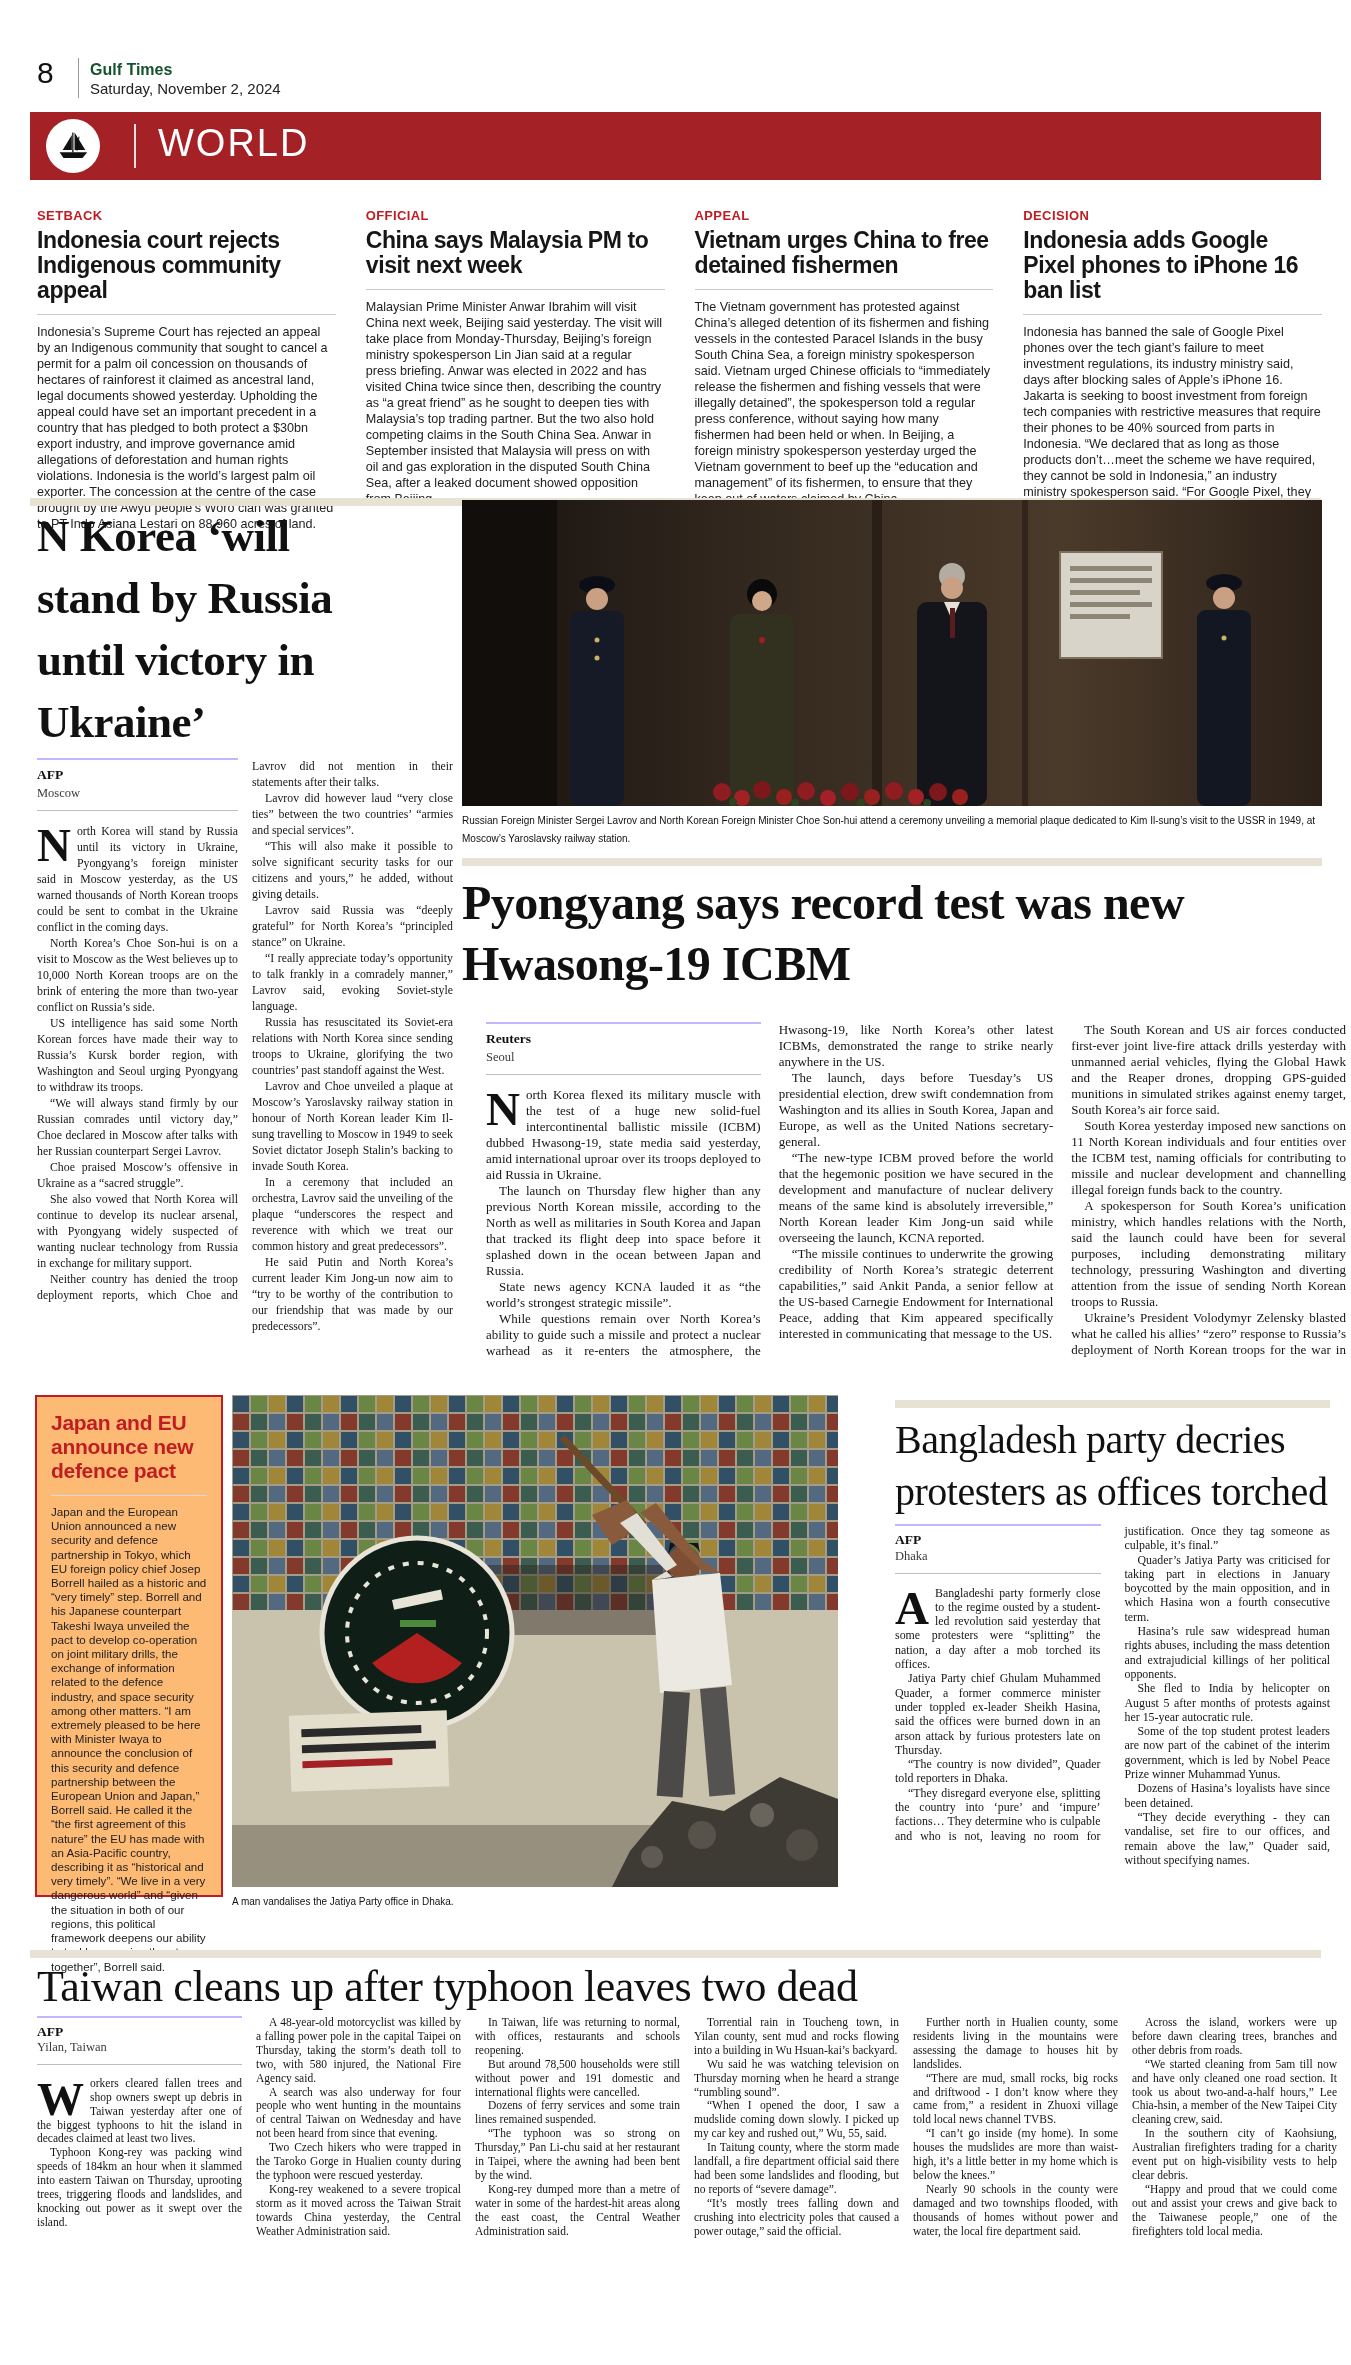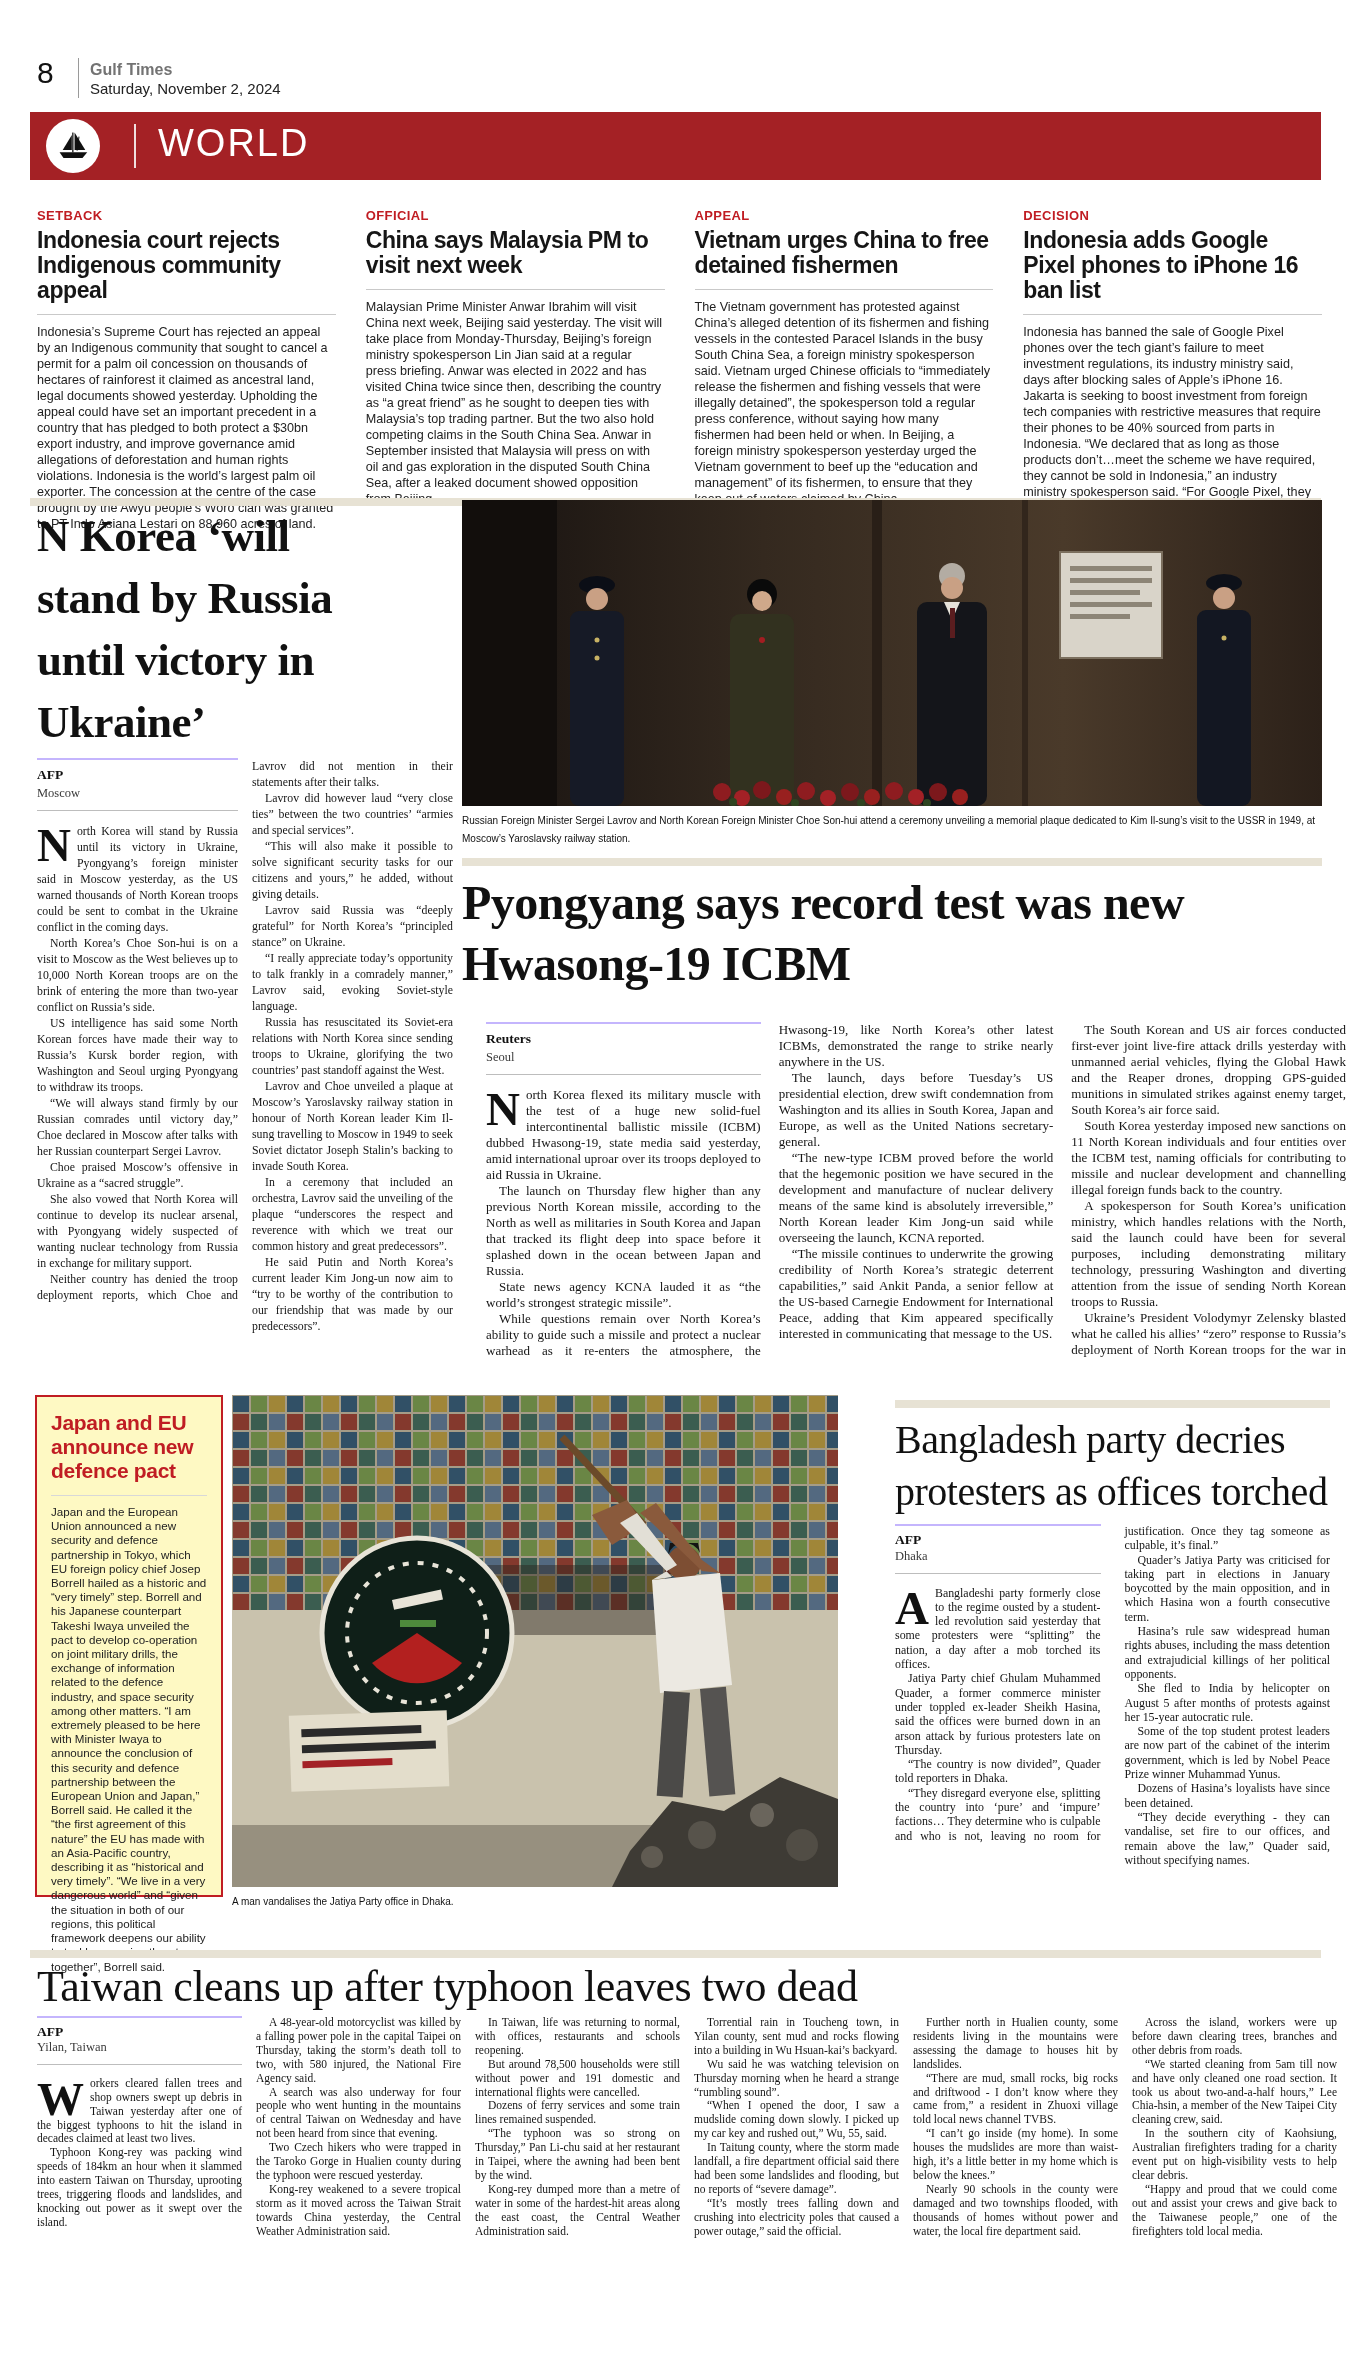--- a/index.html
+++ b/index.html
@@ -3,21 +3,21 @@
 <meta charset="utf-8">
 <style>
   html,body{margin:0;padding:0;background:#888;}
   .page{position:relative;width:1351px;height:2365px;background:#ffffff;
         font-family:"Liberation Sans",sans-serif;color:#111;overflow:hidden;}
   .abs{position:absolute;}
 
   
   .pagenum{font-size:30px;font-weight:400;color:#111;}
   .mast-divider{width:1px;background:#9a9a9a;}
-  .paper-name{font-size:16px;font-weight:700;color:#737373;line-height:19px;}
+  .paper-name{font-size:16px;font-weight:700;color:#14532d;line-height:19px;}
   .paper-date{font-size:15px;color:#222;line-height:19px;}
   .banner{background:#a42125;}
   .banner-circle{position:absolute;left:16px;top:7px;width:54px;height:54px;border-radius:50%;
                  background:#fff;display:flex;align-items:center;justify-content:center;}
   .banner-vline{position:absolute;left:104px;top:12px;width:2px;height:44px;background:rgba(255,255,255,.85);}
   .banner-title{position:absolute;left:128px;top:10px;font-size:38px;font-weight:300;
                 letter-spacing:2px;color:#fff;}
 
   
   .briefs{display:grid;grid-template-columns:repeat(4,1fr);column-gap:30px;}
@@ -48,21 +48,21 @@
   .paras > p:first-child::first-letter{float:left;font-family:"Liberation Serif",serif;
          font-weight:700;font-size:47px;line-height:38px;padding:3px 6px 0 0;color:#111;}
   .cols2nk{column-count:2;column-gap:14px;column-fill:balance;font-size:11.8px;line-height:16px;}
   .cols3py{column-count:3;column-gap:18px;column-fill:balance;font-size:13px;line-height:16px;}
   .cols2bd{column-count:2;column-gap:24px;column-fill:balance;font-size:11.9px;line-height:14.3px;}
   .cols6tw{column-count:6;column-gap:14px;column-fill:balance;font-size:11.5px;line-height:13.9px;}
 
   .caption{font-size:10px;line-height:18px;color:#111;}
 
   
-  .jbox{border:2px solid #c01d23;padding:14px 14px 10px 14px;box-sizing:border-box;background:#fef9c3;}
+  .jbox{border:2px solid #c01d23;padding:14px 14px 10px 14px;box-sizing:border-box;background:#fdba74;}
   .jbox h3{margin:0;font-size:21px;line-height:24px;font-weight:700;color:#c01d23;
            border-bottom:1px solid #d8d8d8;padding-bottom:12px;margin-bottom:9px;letter-spacing:-0.3px;}
   .jbox .jtxt{font-size:11.6px;line-height:14.2px;color:#222;}
 
   .photo-frame{overflow:hidden;background:#222;}
   svg{display:block;}
 </style>
 </head>
 <body>
 

